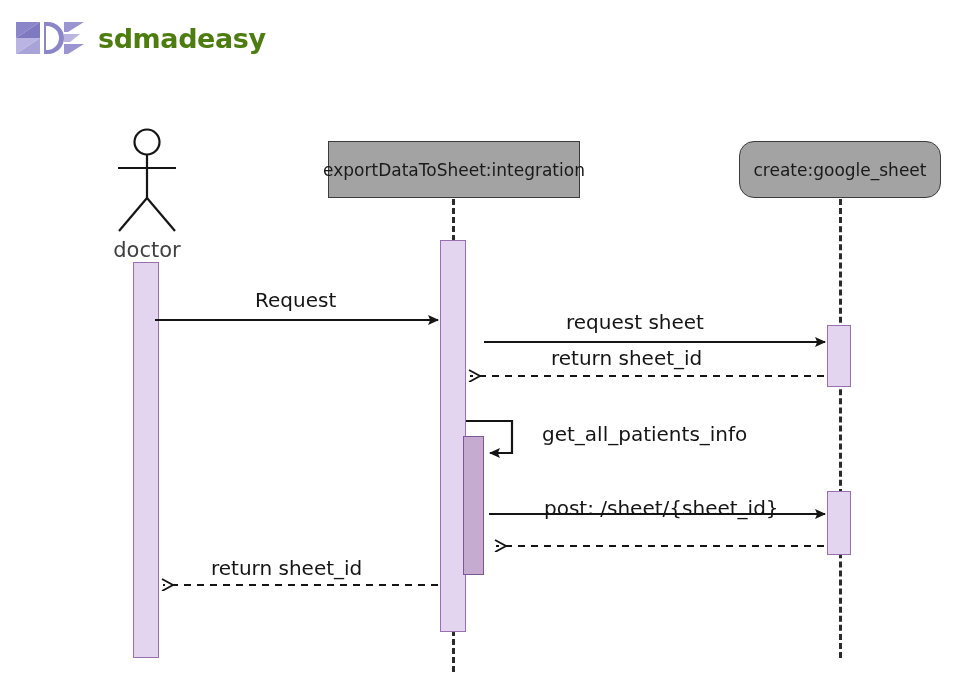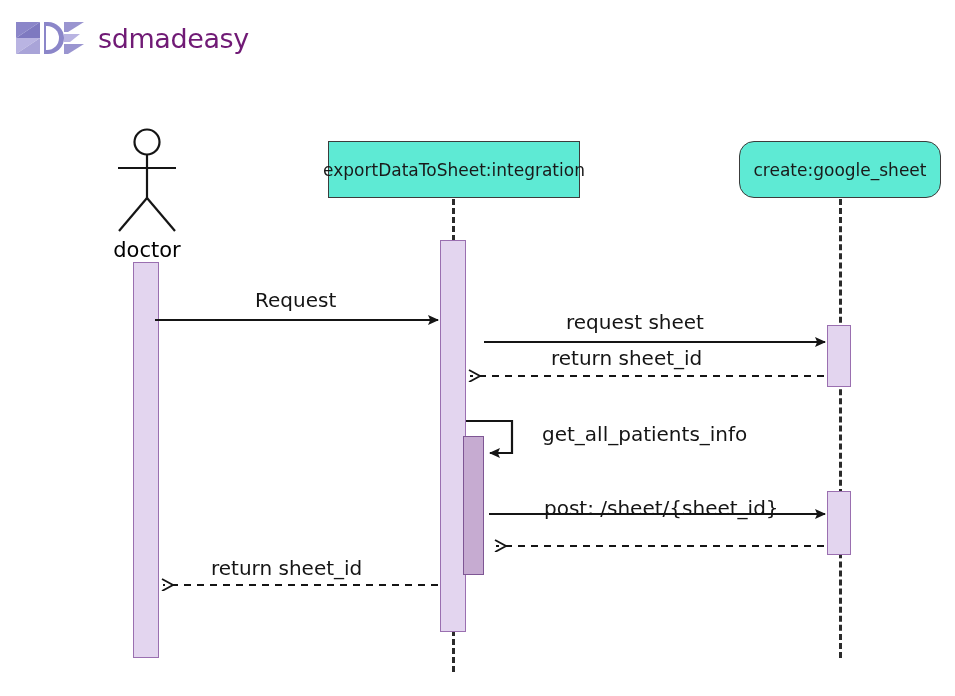--- a/index.html
+++ b/index.html
@@ -31,35 +31,35 @@
     gap: 12px;
   }
   .logo-mark {
     width: 72px;
     height: 40px;
     display: block;
   }
   .logo-text {
     font-family: "DejaVu Sans", sans-serif;
     font-size: 27px;
-    font-weight: 400;
-    color: #701a75;
+    font-weight: 700;
+    color: #4d7c0f;
     letter-spacing: -0.4px;
     line-height: 1;
   }
 
   
   .lifeline-dash {
     position: absolute;
     width: 0;
     border-left: 3px dashed #2b2b2b;
   }
   .head-box {
     position: absolute;
-    background: #5eead4;
+    background: #a3a3a3;
     border: 1.6px solid #3c3c3c;
     box-sizing: border-box;
     display: flex;
     align-items: center;
     justify-content: center;
   }
   .head-box-label {
     font-size: 17px;
     color: #1a1a1a;
     font-family: "DejaVu Sans", sans-serif;
@@ -76,21 +76,21 @@
     border: 1.6px solid #7e5694;
   }
 
   
   .actor-figure {
     position: absolute;
   }
   .actor-label {
     position: absolute;
     font-size: 21px;
-    color: #000000;
+    color: #404040;
     font-family: "DejaVu Sans", sans-serif;
     white-space: nowrap;
     text-align: center;
   }
   .msg-label {
     position: absolute;
     font-size: 20px;
     color: #151515;
     font-family: "DejaVu Sans", sans-serif;
     white-space: nowrap;

